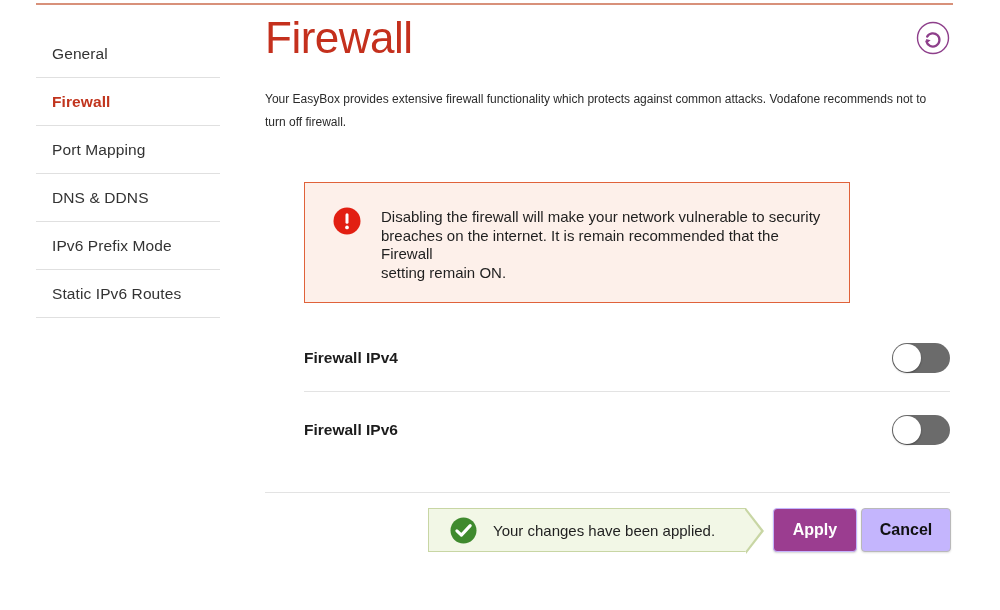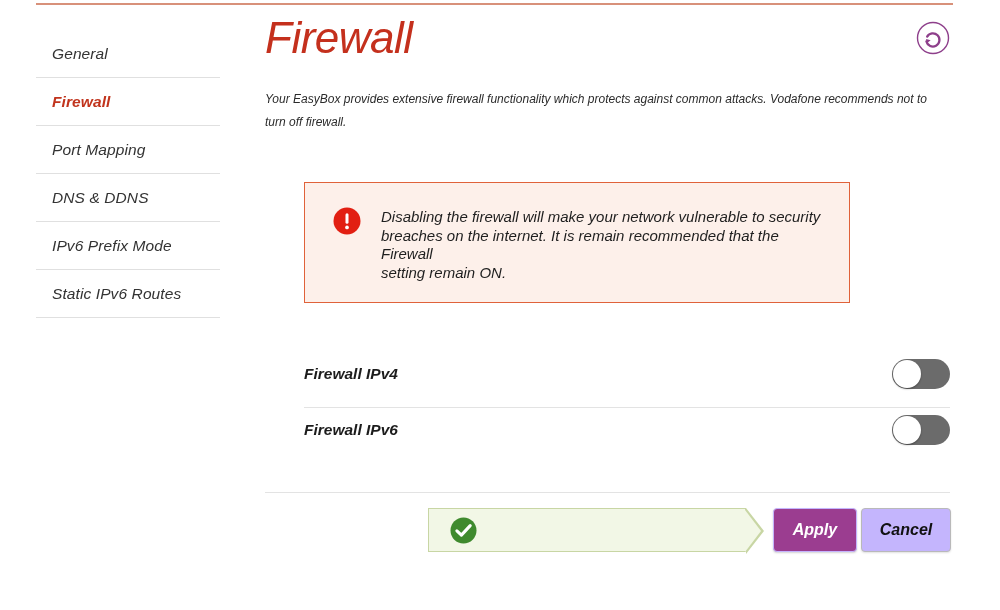--- a/index.html
+++ b/index.html
@@ -10,21 +10,20 @@
     background: #ffffff;
     font-family: "Liberation Sans", sans-serif;
     overflow: hidden;
   }
 
   #page {
     position: relative;
     width: 1000px;
     height: 610px;
     background: #ffffff;
-    font-style: italic;
   }
 
   
   .top-rule {
     position: absolute;
     left: 36px;
     top: 3px;
     width: 917px;
     height: 2px;
     background: #d8917a;
@@ -124,21 +123,21 @@
   .row {
     position: absolute;
     left: 39px;
     width: 646px;
     height: 68px;
     display: flex;
     align-items: center;
     justify-content: space-between;
     border-bottom: 1px solid #e3e3e3;
   }
-  .row.r1 { top: 340px; }
+  .row.r1 { top: 324px; }
   .row.r2 { top: 396px; border-bottom: none; }
 
   .row-label {
     font-size: 15.5px;
     font-weight: bold;
     color: #1c1c1c;
   }
 
   .toggle {
     position: relative;
@@ -329,20 +328,21 @@
 
     <div class="actions">
 
       <div class="success">
         <div class="check-icon">
           <svg viewBox="0 0 27 27" width="27" height="27" aria-hidden="true">
             <circle cx="13.5" cy="13.5" r="13" fill="#3f8a2e"></circle>
             <path d="M6.9 13.8 L11.4 18.1 L20.2 8.6" fill="none" stroke="#ffffff" stroke-width="3.1" stroke-linecap="round" stroke-linejoin="round"></path>
           </svg>
         </div>
+        <span class="success-text">Your changes have been applied.</span>
         <div class="tail"></div>
         <div class="tail-inner"></div>
       </div>
 
       <div class="btn btn-apply">
         <span>Apply</span>
       </div>
 
       <div class="btn btn-cancel">
         <span>Cancel</span>

